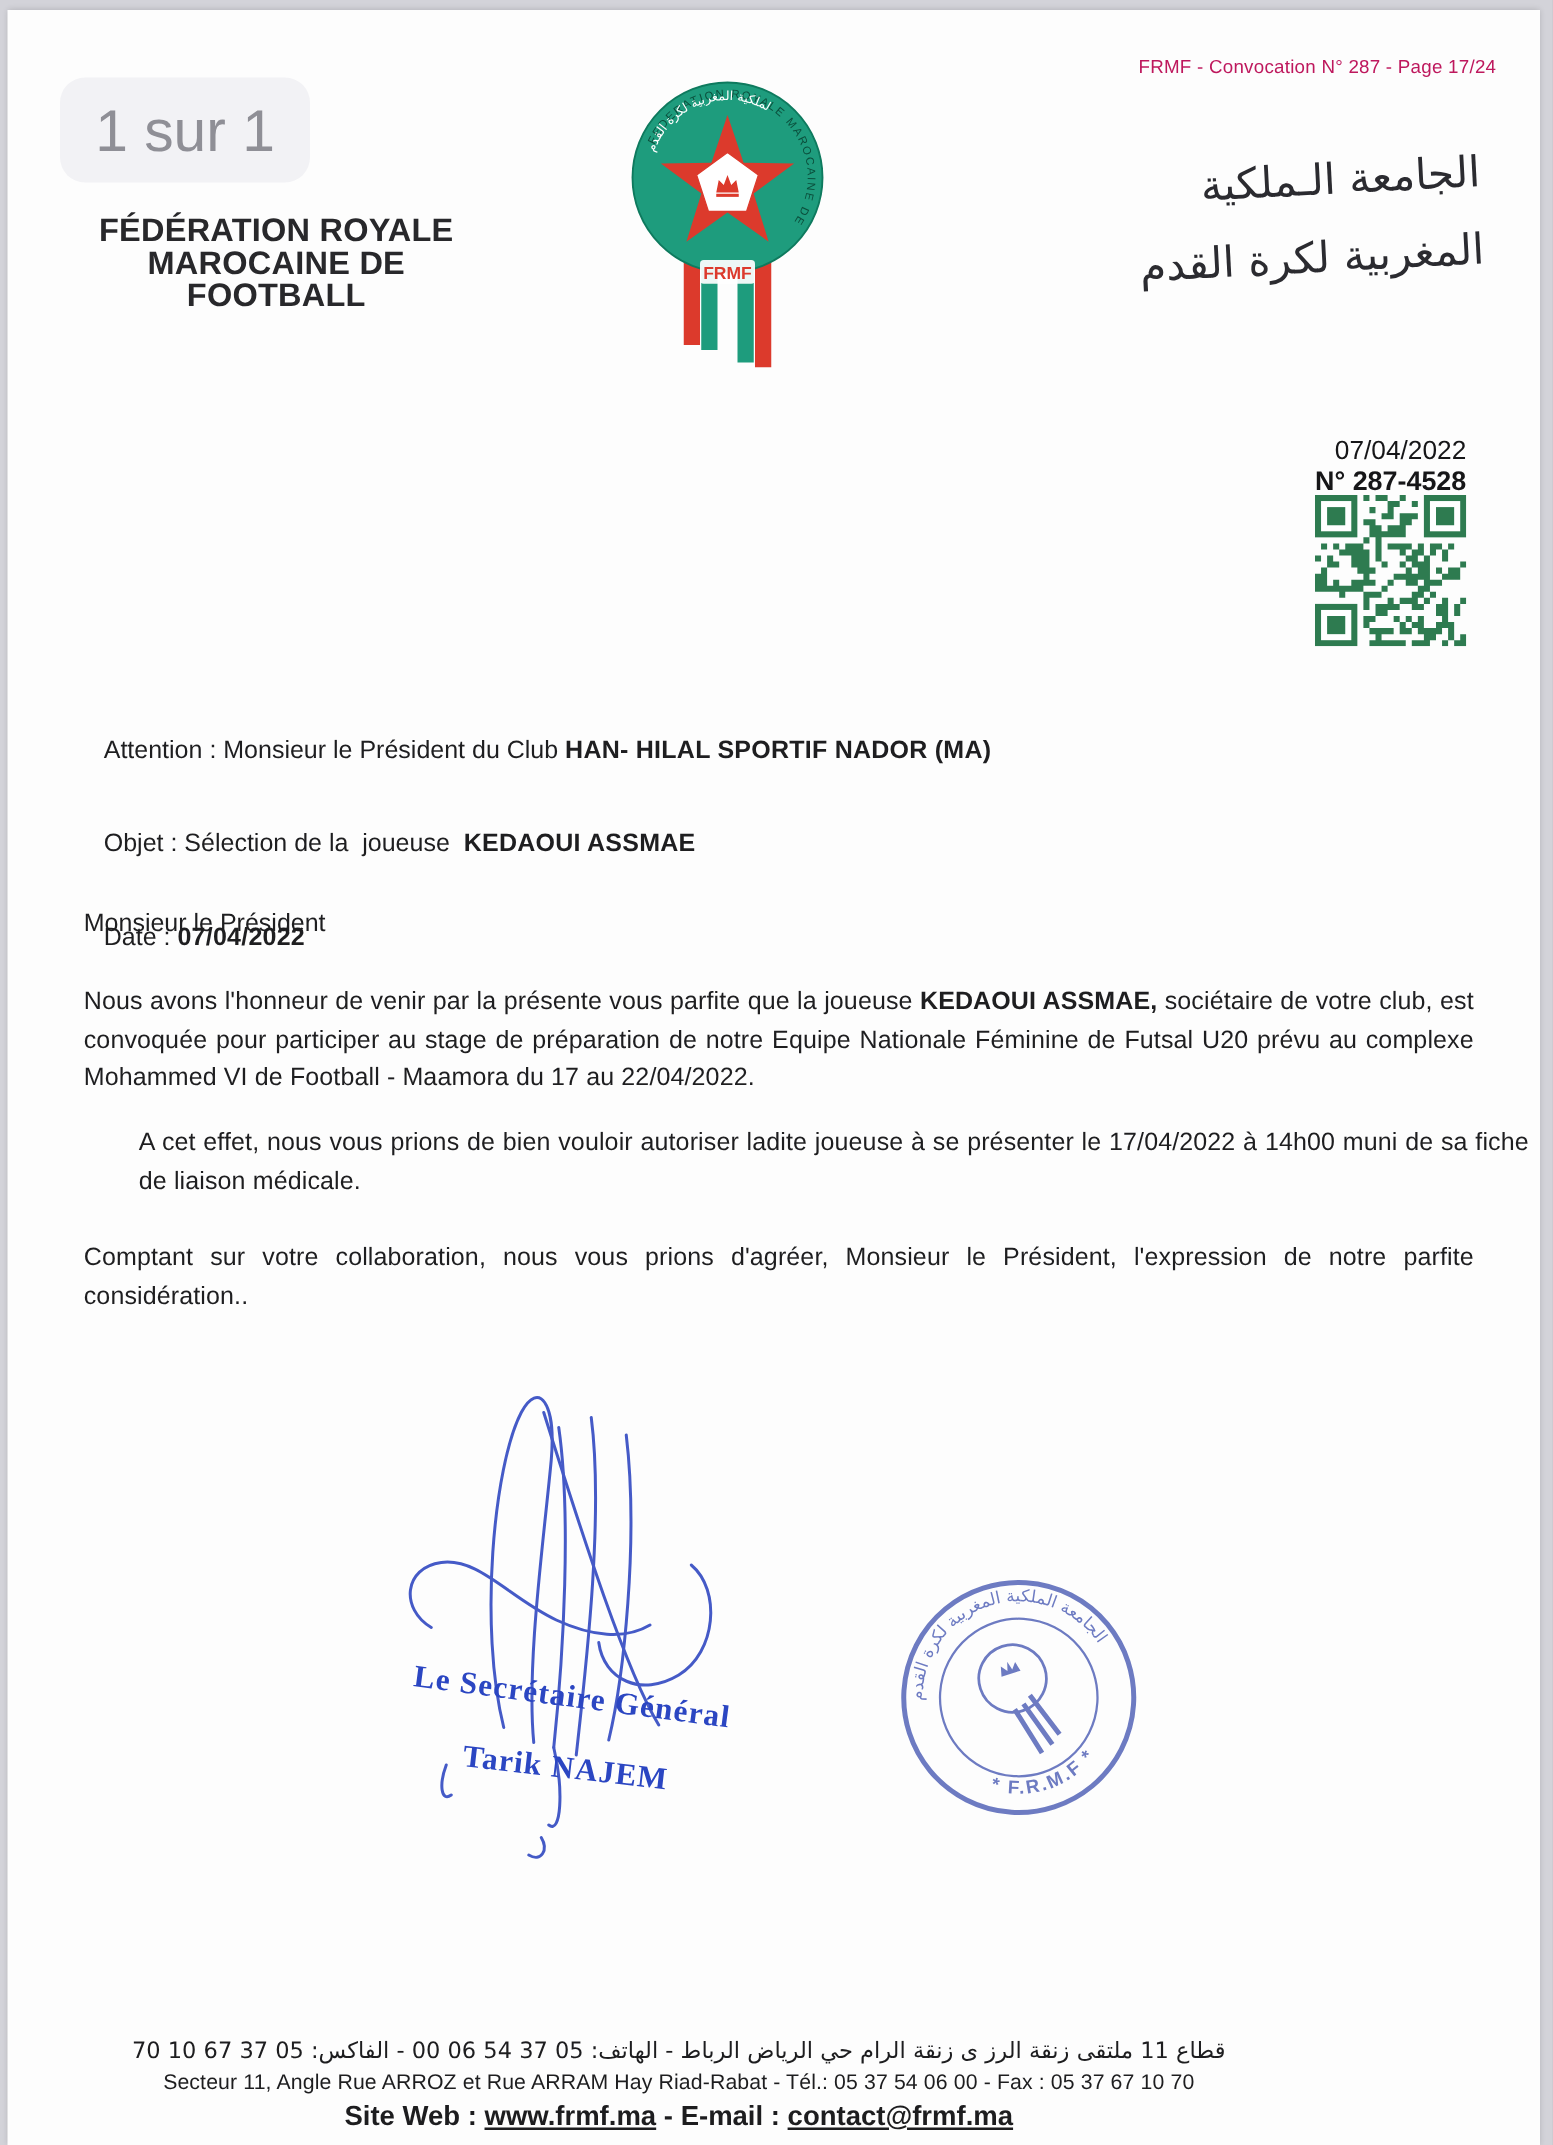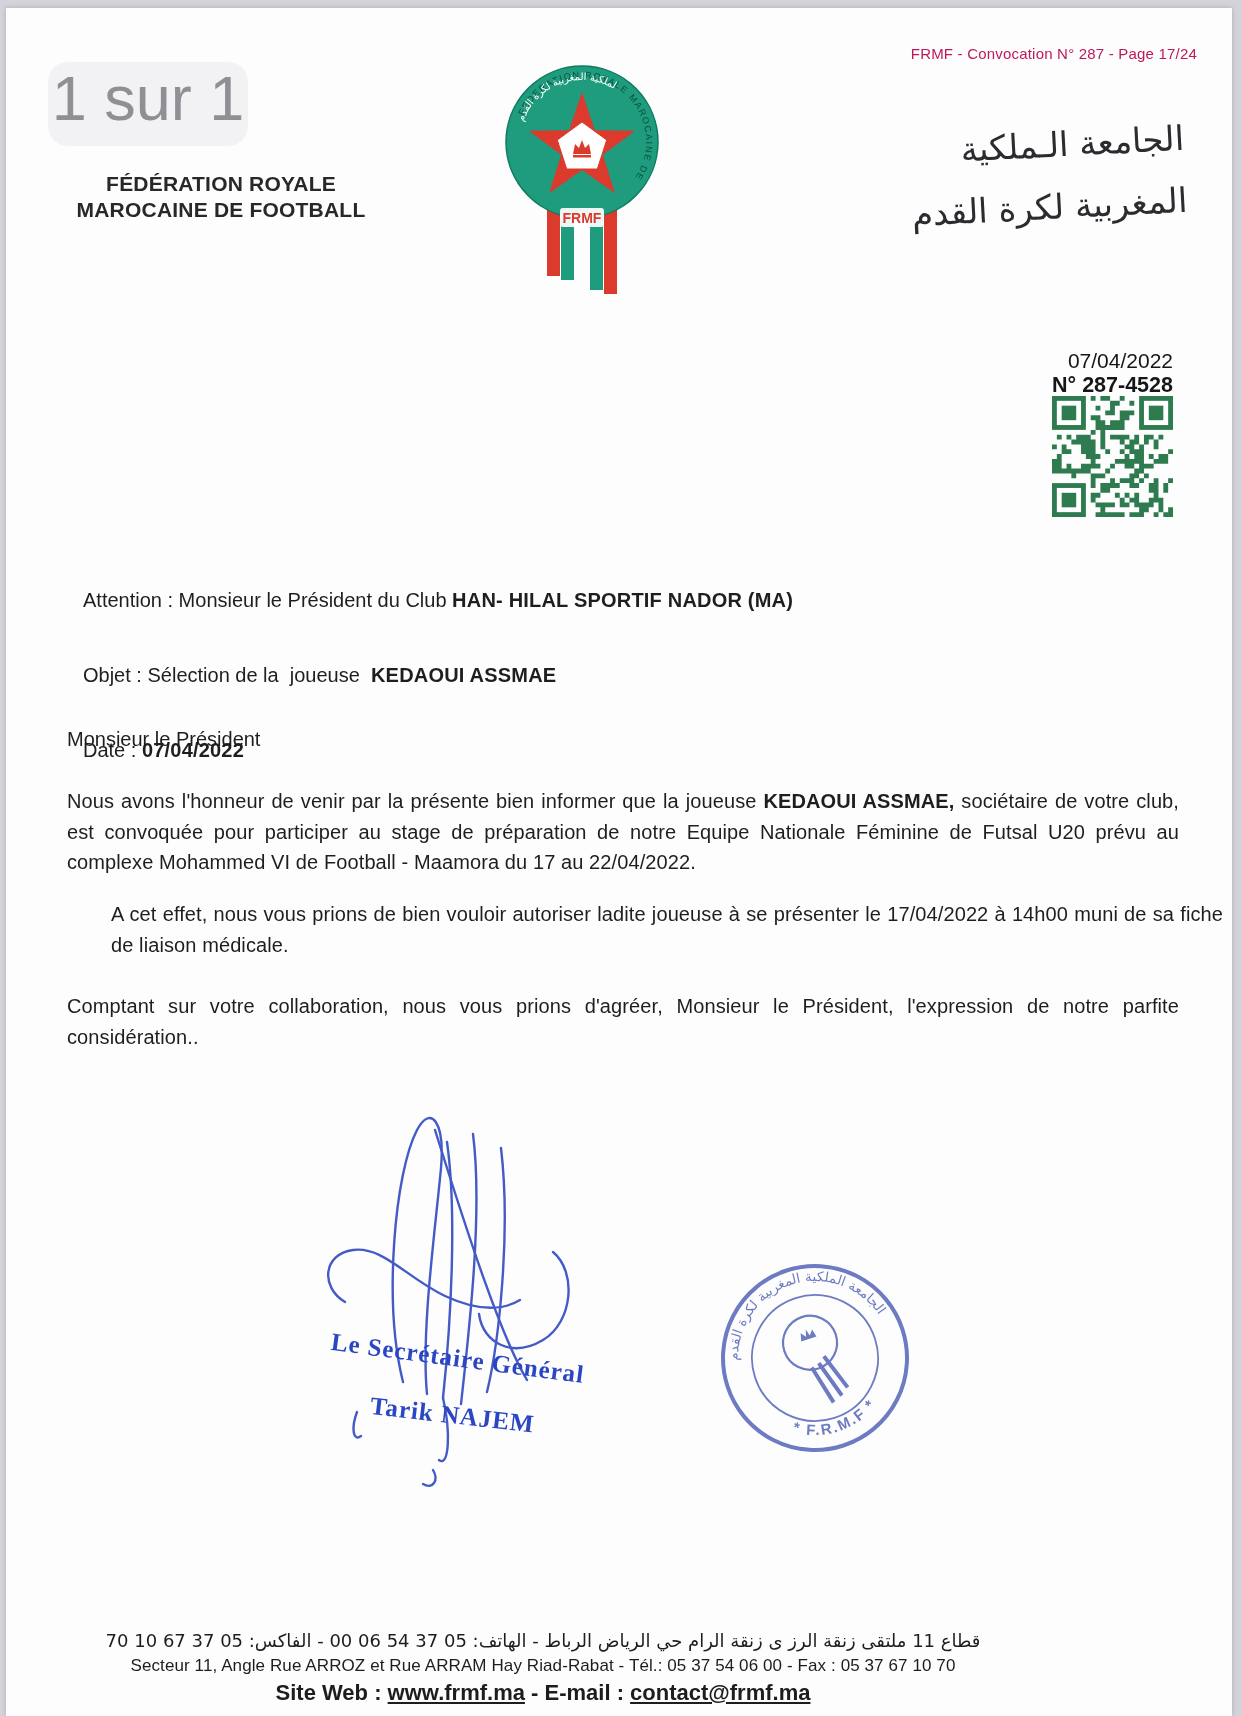--- a/index.html
+++ b/index.html
@@ -3,22 +3,22 @@
 <meta charset="utf-8">
 <style>
   html,body{margin:0;padding:0;background:#b9b9c0;}
   .screen{position:relative;width:1242px;height:1716px;background:#d3d3d9;overflow:hidden;
           font-family:"Liberation Sans",sans-serif;color:#1e1e20;}
   .sheet{position:absolute;left:6px;top:8px;width:1226px;height:1708px;background:#fdfdfd;
          box-shadow:0 0 5px rgba(0,0,0,.18);}
   .abs{position:absolute;}
   .watermark{top:45px;right:45px;font-size:15px;color:#be185d;letter-spacing:.2px;}
   .badge{left:48px;top:62px;width:200px;height:84px;background:#f2f2f5;border-radius:20px;
-         display:flex;align-items:flex-start;justify-content:center;font-size:63px;color:#8f8f96;}
-  .orgname{left:56px;top:171px;width:330px;text-align:center;font-weight:700;font-size:21px;
+         display:flex;align-items:center;justify-content:center;font-size:47px;color:#8f8f96;}
+  .orgname{left:56px;top:171px;width:330px;text-align:center;font-weight:700;font-size:26px;
            line-height:26px;color:#28282b;letter-spacing:.2px;}
   .arab-callig{top:114px;right:56px;text-align:right;font-family:"DejaVu Sans",sans-serif;
                font-size:34px;line-height:62px;color:#2b2b30;transform:rotate(-3deg);}
   .dateblock{top:349px;right:69px;text-align:right;font-size:21px;line-height:24px;color:#161618;}
   .dateblock .ref{font-weight:700;font-size:21.5px;}
   .attn{left:67px;top:538px;width:1060px;font-size:20px;line-height:25px;white-space:pre-wrap;margin-left:16px;}
   .attn b{letter-spacing:.2px;}
   .salut{left:67px;top:728px;font-size:20px;}
   .para{left:67px;width:1112px;font-size:20px;line-height:30.5px;text-align:justify;letter-spacing:.1px;}
   .p1{top:786px;} .p2{top:899px;margin-left:44px;} .p3{top:991px;}
@@ -109,21 +109,21 @@
   </svg>
 
   <div class="abs attn">
     <div><span>Attention : Monsieur le Président du Club </span><b>HAN- HILAL SPORTIF NADOR (MA)</b></div>
     <div><span>Objet : Sélection de la  joueuse  </span><b>KEDAOUI ASSMAE</b></div>
     <div><span>Date : </span><b>07/04/2022</b></div>
   </div>
 
   <div class="abs salut">Monsieur le Président</div>
 
-  <div class="abs para p1"><span>Nous avons l'honneur de venir par la présente bien informer que la joueuse </span><b>KEDAOUI ASSMAE,</b><span> sociétaire de votre club, est convoquée pour participer au stage de préparation de notre Equipe Nationale Féminine de Futsal U20 prévu au complexe Mohammed VI de Football - Maamora du 17 au 22/04/2022.</span></div>
+  <div class="abs para p1"><span>Nous avons l'honneur de venir par la présente vous parfite que la joueuse </span><b>KEDAOUI ASSMAE,</b><span> sociétaire de votre club, est convoquée pour participer au stage de préparation de notre Equipe Nationale Féminine de Futsal U20 prévu au complexe Mohammed VI de Football - Maamora du 17 au 22/04/2022.</span></div>
   <div class="abs para p2">A cet effet, nous vous prions de bien vouloir autoriser ladite joueuse à se présenter le 17/04/2022 à 14h00 muni de sa fiche de liaison médicale.</div>
   <div class="abs para p3">Comptant sur votre collaboration, nous vous prions d'agréer, Monsieur le Président, l'expression de notre  parfite considération..</div>
 
   <svg class="abs" style="left:315px;top:1082px;" width="275" height="410" viewBox="0 0 275 410">
     <g fill="none" stroke="#3b52c4" stroke-width="2.4" stroke-linecap="round" opacity=".95">
       <path d="M 30 220 C 5 205, 8 172, 38 168 C 68 164, 92 196, 130 214 C 158 227, 185 230, 205 218"></path>
       <path d="M 88 300 C 68 220, 80 90, 102 48 C 116 22, 130 40, 126 86 C 120 150, 106 250, 112 312"></path>
       <path d="M 132 60 C 142 130, 136 240, 128 316"></path>
       <path d="M 158 52 C 168 130, 154 250, 146 322"></path>
       <path d="M 186 66 C 196 150, 184 260, 172 310"></path>

